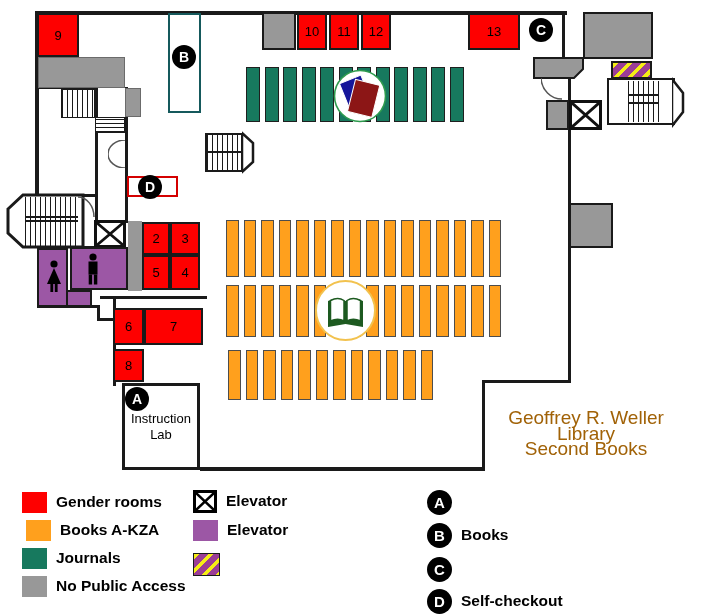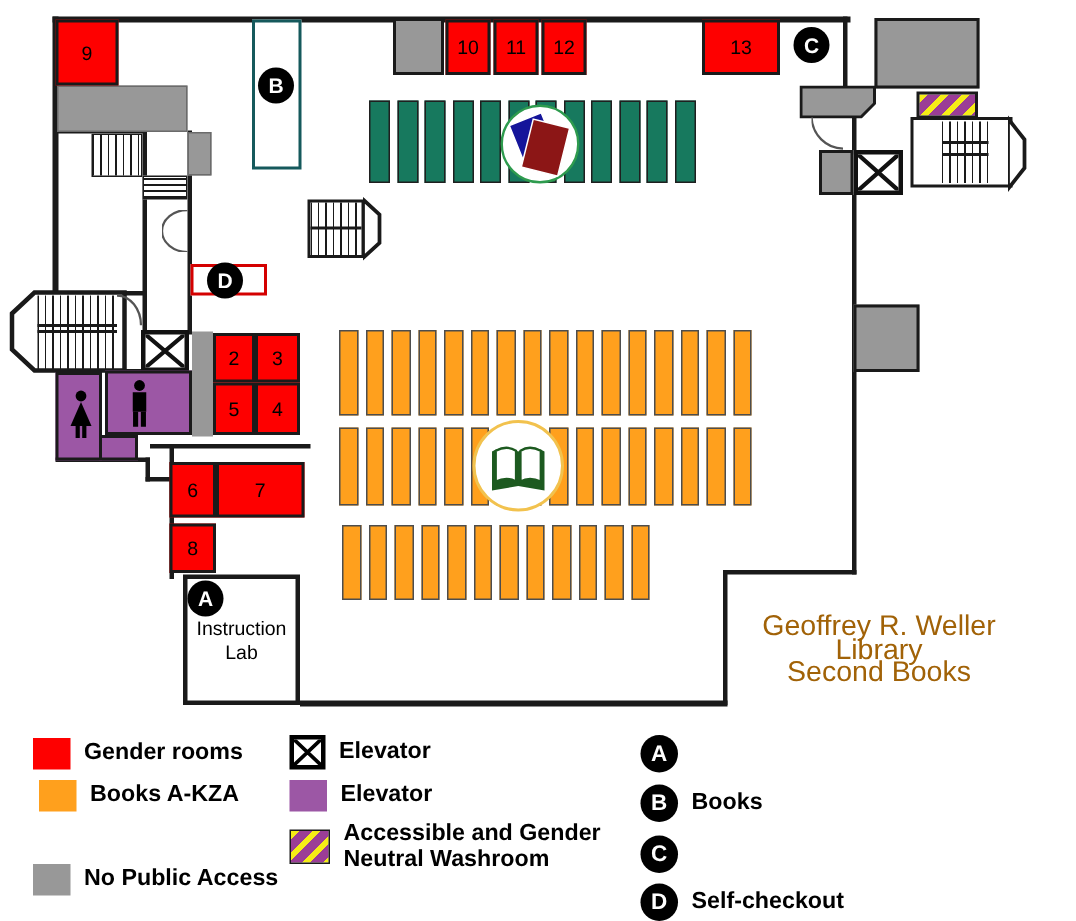--- a/index.html
+++ b/index.html
@@ -259,43 +259,43 @@
 
 <div id="legend">
   <div class="lg-row" style="left:22px;top:8px">
     <span class="sw" style="background:#fe0000"></span>
     <span class="lg-label">Gender rooms</span>
   </div>
   <div class="lg-row" style="left:26px;top:36px">
     <span class="sw" style="background:#ffa01d"></span>
     <span class="lg-label">Books A-KZA</span>
   </div>
+  <div class="lg-row" style="left:22px;top:64px">
+    <span class="sw" style="background:#17795e"></span>
+    <span class="lg-label">Journals</span>
+  </div>
   <div class="lg-row" style="left:22px;top:92px">
     <span class="sw" style="background:#989898"></span>
     <span class="lg-label">No Public Access</span>
   </div>
 
   <div class="lg-row" style="left:193px;top:7px">
     <span class="lg-elev">
       <svg viewBox="0 0 18 17" preserveAspectRatio="none" width="18" height="17">
         <path d="M0 0 L18 17 M18 0 L0 17" stroke="#000" stroke-width="2.5" fill="none"></path>
         </svg>
     </span>
     <span class="lg-label">Elevator</span>
   </div>
   <div class="lg-row" style="left:193px;top:36px">
     <span class="sw" style="background:#9c57a5"></span>
     <span class="lg-label">Elevator</span>
   </div>
   <div class="lg-row" style="left:193px;top:64px;height:36px">
     <span class="sw" style="background:repeating-linear-gradient(135deg,#f5ed16 0 4px,#9b3d96 4px 10px);border:1px solid #1a1a1a"></span>
-    <span class="two-line">
-      <span class="lg-label">Accessible and Gender</span>
-      <span class="lg-label">Neutral Washroom</span>
-    </span>
   </div>
 
   <div class="lg-row" style="left:427px;top:8px">
     <span class="badge lg-badge">A</span>
   </div>
   <div class="lg-row" style="left:427px;top:41px">
     <span class="badge lg-badge">B</span>
     <span class="lg-label">Books</span>
   </div>
   <div class="lg-row" style="left:427px;top:75px">

